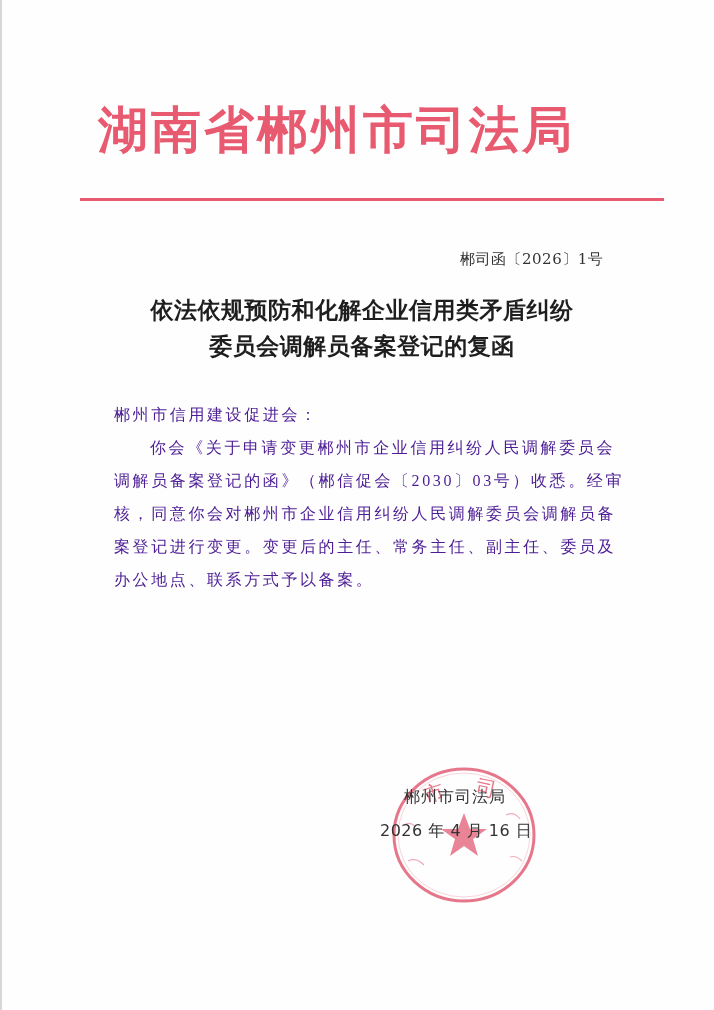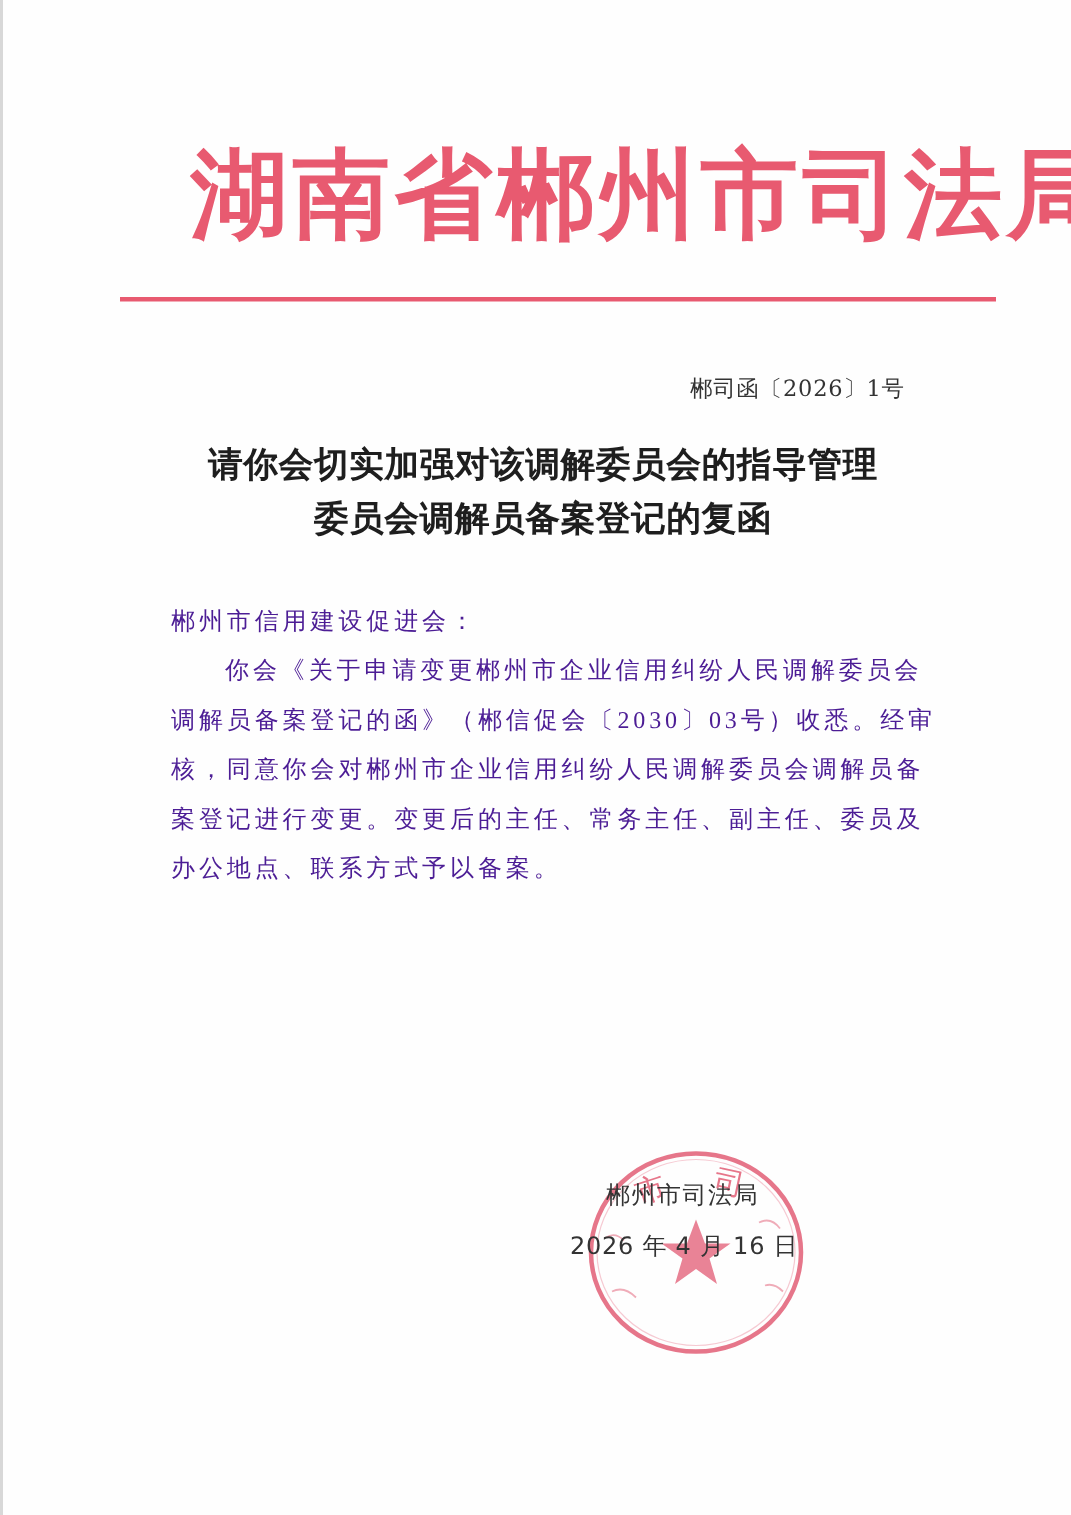--- a/index.html
+++ b/index.html
@@ -22,27 +22,26 @@
       background: #fefefe;
       border-left: 2px solid #d8d8d8;
       box-sizing: border-box;
     }
     .masthead {
       position: absolute;
       left: 96px;
       top: 98px;
       width: 548px;
       font-family: "DejaVu Serif", "Liberation Serif", serif;
-      font-size: 65px;
+      font-size: 50px;
       font-weight: bold;
       color: #e85a70;
       letter-spacing: 3px;
       line-height: 64px;
       white-space: nowrap;
-      margin-left: 29px;
     }
     .red-rule {
       position: absolute;
       left: 78px;
       top: 198px;
       width: 584px;
       height: 3px;
       background: #e85a70;
     }
     .doc-number {
@@ -124,21 +123,21 @@
 
 <div class="page">
 
   <div class="masthead">湖南省郴州市司法局</div>
 
   <div class="red-rule"></div>
 
   <div class="doc-number">郴司函〔2026〕1号</div>
 
   <div class="title">
-    <div>请你会切实加强对该调解委员会的指导管理</div>
+    <div>依法依规预防和化解企业信用类矛盾纠纷</div>
     <div>委员会调解员备案登记的复函</div>
   </div>
 
   <div class="body-text">
     <p class="salutation">郴州市信用建设促进会：</p>
     <p class="indent">你会《关于申请变更郴州市企业信用纠纷人民调解委员会调解员备案登记的函》（郴信促会〔2030〕03号）收悉。经审核，同意你会对郴州市企业信用纠纷人民调解委员会调解员备案登记进行变更。变更后的主任、常务主任、副主任、委员及办公地点、联系方式予以备案。</p>
   </div>
 
   <svg class="stamp" viewBox="0 0 148 140" xmlns="http://www.w3.org/2000/svg">
     <ellipse cx="74" cy="70" rx="70" ry="66" fill="none" stroke="#e0506a" stroke-width="3"></ellipse>

